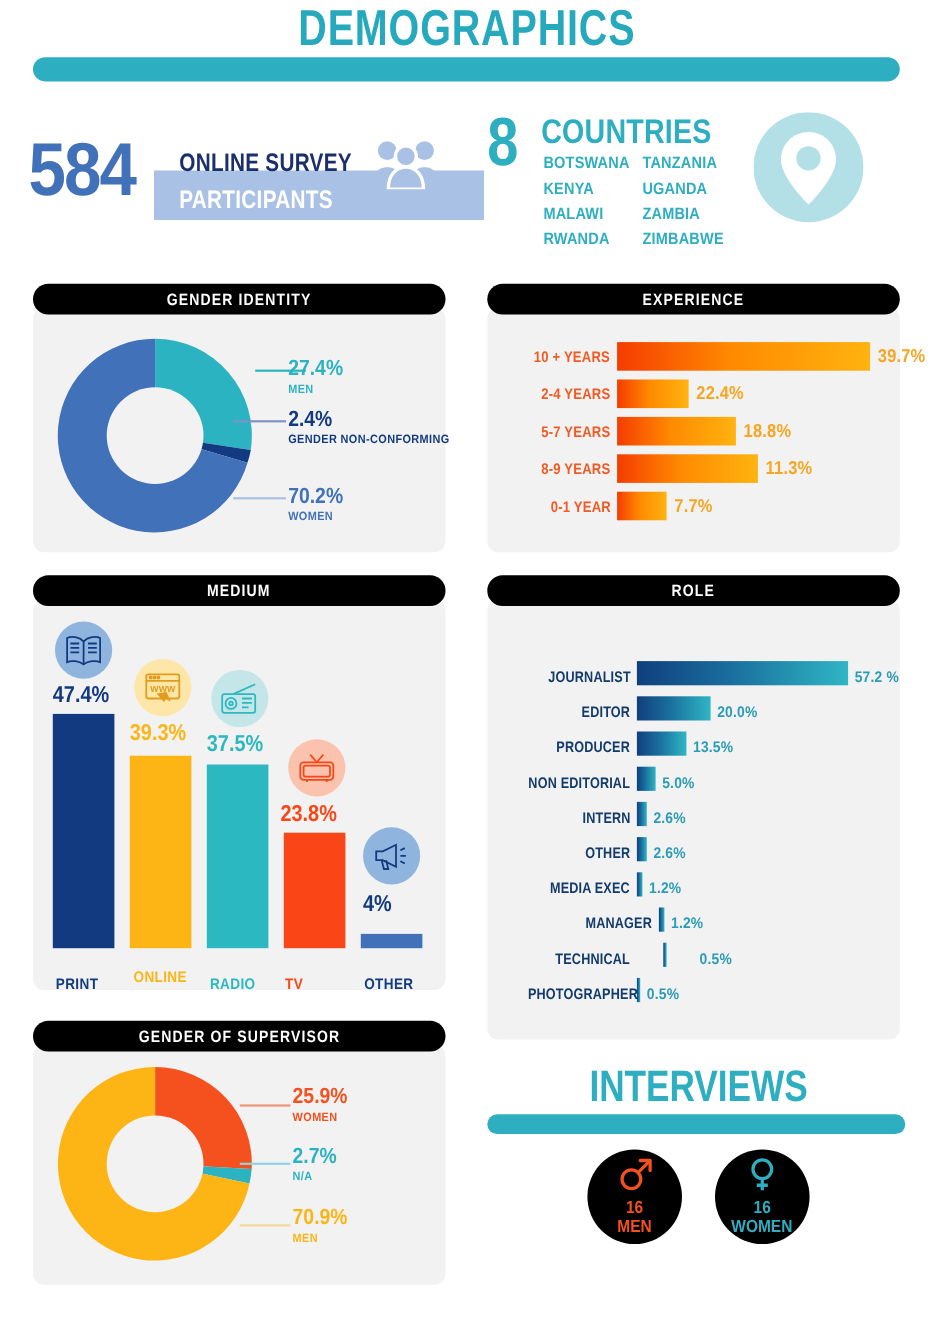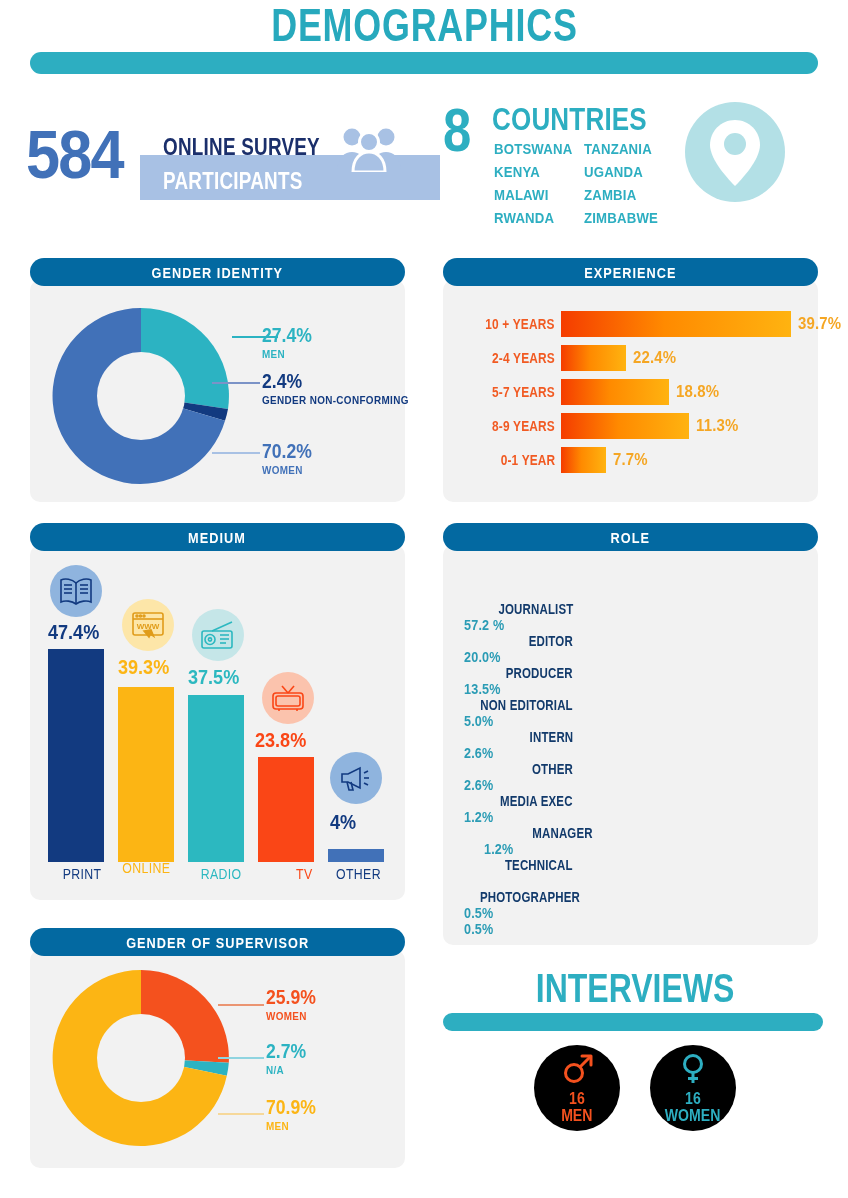--- a/index.html
+++ b/index.html
@@ -61,21 +61,21 @@
   }
   #countries-list div{
     font-size:15px;font-weight:bold;color:#2daec1;letter-spacing:.2px;line-height:19px;
   }
   #countries-list div span{display:inline-block;transform:scaleX(.88);transform-origin:left;}
   #pin-icon{position:absolute;top:102px;left:685px;}
 
   
   .card{position:absolute;background:#f2f2f2;border-radius:10px;}
   .card-hd{
-    position:absolute;height:28px;background:#0369a1;border-radius:14px;
+    position:absolute;height:28px;background:#000000;border-radius:14px;
     display:flex;align-items:center;justify-content:center;
     color:#ffffff;font-size:15px;font-weight:bold;letter-spacing:1.2px;
   }
   .card-hd span{display:inline-block;transform:scaleX(.85);transform-origin:center;}
 
   
   .lead{position:absolute;height:2px;}
   .pct{position:absolute;font-size:20px;font-weight:bold;letter-spacing:0px;}
   .pct span{display:inline-block;transform:scaleX(.88);transform-origin:left;}
   .sub{position:absolute;font-size:11px;font-weight:bold;letter-spacing:.4px;}
@@ -91,26 +91,26 @@
   .exp-bar{height:26px;background:linear-gradient(90deg,#f53c00 0%,#ff8a00 45%,#ffb310 100%);}
   .exp-val{
     font-size:17px;font-weight:bold;color:#f5a623;padding-left:7px;letter-spacing:.2px;
   }
   .exp-val span{display:inline-block;transform:scaleX(.88);transform-origin:left;}
 
   
   .med-bar{position:absolute;bottom:0;}
   .med-val{position:absolute;font-size:21px;font-weight:bold;letter-spacing:0;}
   .med-val span{display:inline-block;transform:scaleX(.86);transform-origin:left;}
-  .med-cat{position:absolute;font-size:14px;font-weight:normal;text-align:right;letter-spacing:.4px;}
+  .med-cat{position:absolute;font-size:14px;font-weight:bold;text-align:left;letter-spacing:.4px;margin-top:20px;}
   .med-cat span{display:inline-block;transform:scaleX(.88);transform-origin:center;}
   .med-icon{position:absolute;border-radius:50%;display:flex;align-items:center;justify-content:center;}
 
   
-  .role-row{position:absolute;height:22px;display:flex;align-items:flex-start;flex-direction:column;}
+  .role-row{position:absolute;height:22px;display:flex;align-items:flex-end;}
   .role-label{
     width:115px;text-align:right;font-size:14px;font-weight:bold;color:#123a6b;
     padding-right:6px;letter-spacing:.2px;
   }
   .role-label span{display:inline-block;transform:scaleX(.82);transform-origin:right;}
   .role-bar{height:22px;background:linear-gradient(90deg,#103f7d 0%,#1a6f9e 45%,#2fb6c4 100%);}
   .role-val{font-size:14px;font-weight:bold;color:#2b9cb5;padding-left:6px;letter-spacing:.2px;}
   .role-val span{display:inline-block;transform:scaleX(.9);transform-origin:left;}
 
   

